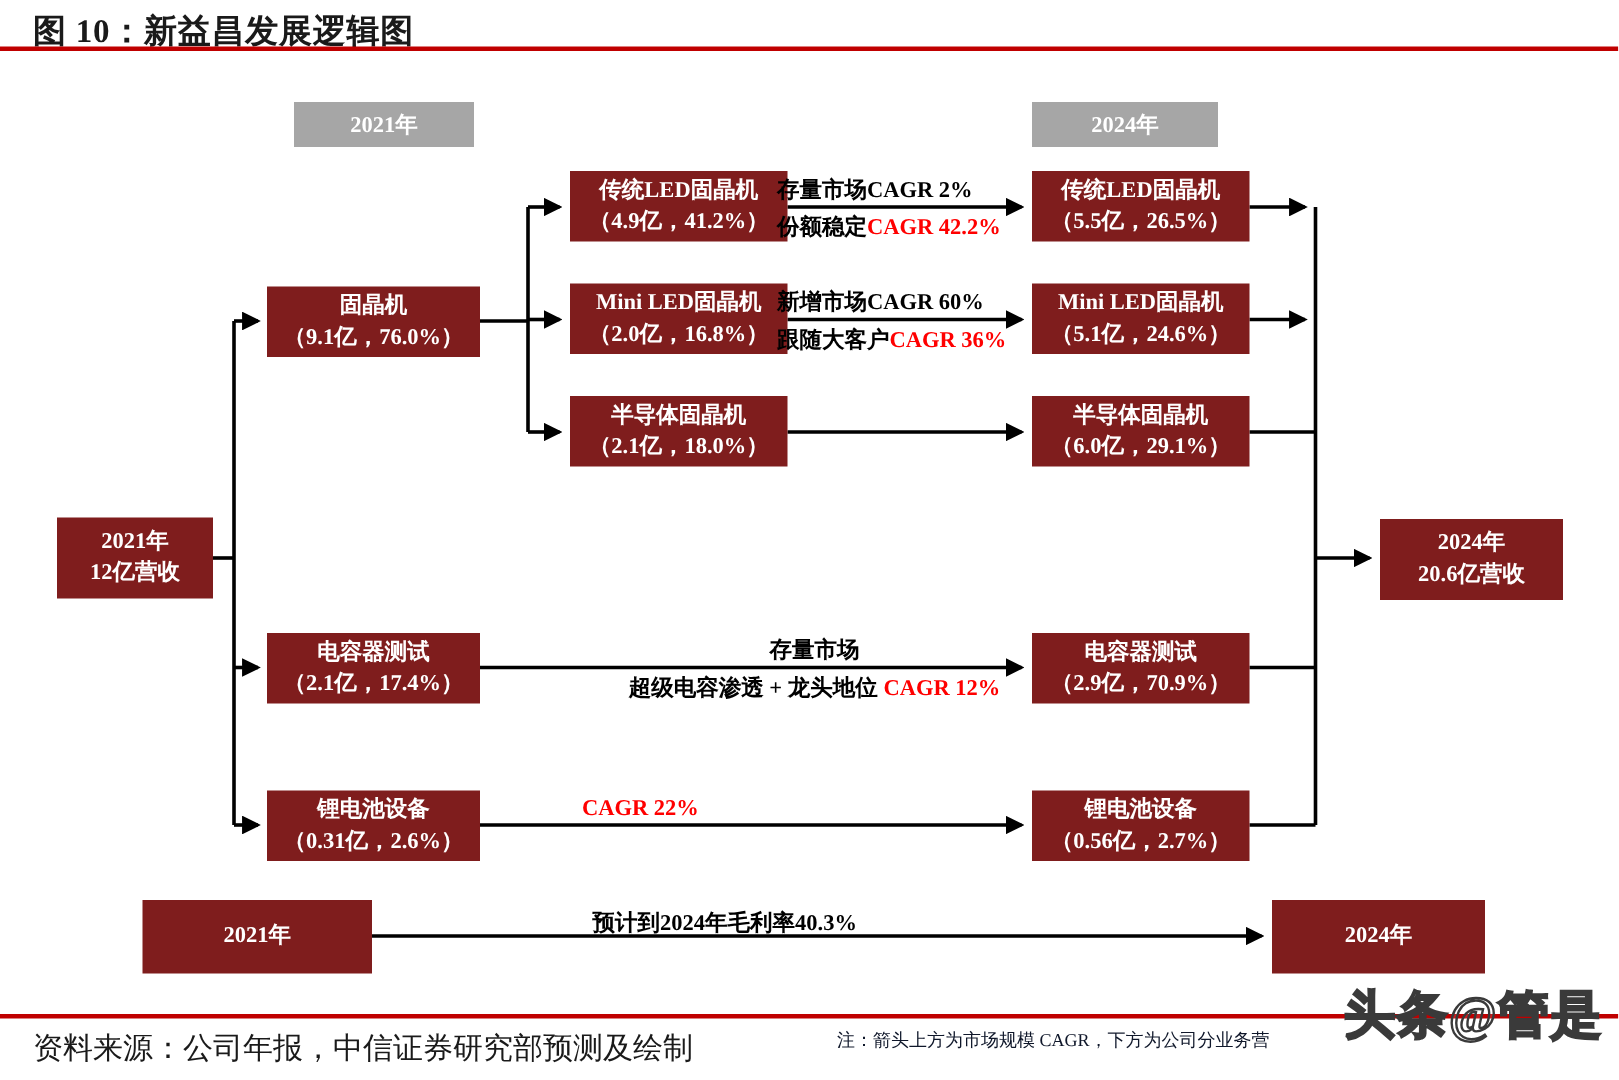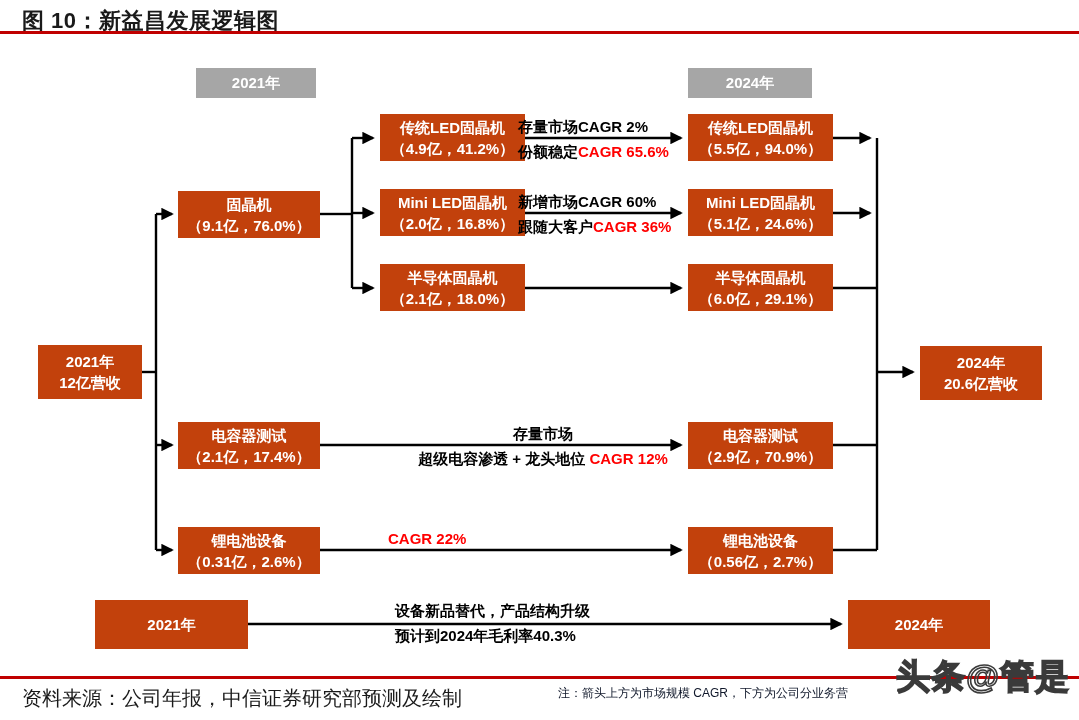--- a/index.html
+++ b/index.html
@@ -1,26 +1,26 @@
 <!DOCTYPE html>
 <html><head>
 <meta charset="utf-8">
 <style>
   html,body{margin:0;padding:0;background:#fff;}
   .stage{position:relative;width:1079px;height:720px;background:#ffffff;overflow:hidden;
-         font-family:Liberation Sans, sans-serif;color:#111;}
+         font-family:Liberation Serif, serif;color:#111;}
   .title{position:absolute;left:22px;top:6px;font-size:22px;font-weight:700;color:#1a1a1a;letter-spacing:0.5px;}
   .rule{position:absolute;left:0;width:1079px;height:3px;background:#C00000;}
   .rule-top{top:31px;}
   .rule-bottom{top:676px;}
   .svglayer{position:absolute;left:0;top:0;z-index:1;}
   .ln{stroke:#000;stroke-width:2.4;fill:none;}
   .gbox{position:absolute;background:#A6A6A6;color:#fff;display:flex;align-items:center;justify-content:center;
         font-size:15px;font-weight:600;z-index:2;}
-  .rbox{position:absolute;background:#c2410c;color:#fff;display:flex;flex-direction:column;align-items:center;
+  .rbox{position:absolute;background:#7f1d1d;color:#fff;display:flex;flex-direction:column;align-items:center;
         justify-content:center;text-align:center;font-size:15px;font-weight:700;line-height:21px;z-index:2;}
   .albl{position:absolute;z-index:2;font-size:15px;font-weight:600;color:#000;line-height:20px;}
   .albl .l1{height:20px;}
   .albl .l2{height:20px;margin-top:5px;}
   .center{text-align:left;}
   .leftal{text-align:center;}
   .red{color:#FF0000;}
   .footer-src{position:absolute;left:22px;top:685px;font-size:20px;color:#1a1a1a;z-index:2;}
   .footer-note{position:absolute;left:558px;top:685px;width:521px;font-size:12px;color:#0f172a;
                white-space:nowrap;overflow:hidden;z-index:2;}
@@ -96,25 +96,25 @@
     <span>固晶机</span>
     <span>（9.1亿，76.0%）</span>
   </div>
 
   <div class="rbox" style="left:380px;top:114px;width:145px;height:47px">
     <span>传统LED固晶机</span>
     <span>（4.9亿，41.2%）</span>
   </div>
   <div class="rbox" style="left:688px;top:114px;width:145px;height:47px">
     <span>传统LED固晶机</span>
-    <span>（5.5亿，94.0%）</span>
+    <span>（5.5亿，26.5%）</span>
   </div>
   <div class="albl center" style="left:518px;top:117px;width:176px">
     <div class="l1">存量市场CAGR 2%</div>
-    <div class="l2"><span>份额稳定</span><span class="red">CAGR 65.6%</span></div>
+    <div class="l2"><span>份额稳定</span><span class="red">CAGR 42.2%</span></div>
   </div>
 
   <div class="rbox" style="left:380px;top:189px;width:145px;height:47px">
     <span>Mini LED固晶机</span>
     <span>（2.0亿，16.8%）</span>
   </div>
   <div class="rbox" style="left:688px;top:189px;width:145px;height:47px">
     <span>Mini LED固晶机</span>
     <span>（5.1亿，24.6%）</span>
   </div>
@@ -157,21 +157,20 @@
     <div class="l1 red">CAGR 22%</div>
   </div>
 
   <div class="rbox" style="left:95px;top:600px;width:153px;height:49px">
     <span>2021年</span>
   </div>
   <div class="rbox" style="left:848px;top:600px;width:142px;height:49px">
     <span>2024年</span>
   </div>
   <div class="albl center" style="left:395px;top:601px;width:300px">
-    <div class="l1">设备新品替代，产品结构升级</div>
     <div class="l2">预计到2024年毛利率40.3%</div>
   </div>
 
   <div class="rule rule-bottom"></div>
   <div class="footer-src">资料来源：公司年报，中信证券研究部预测及绘制</div>
   <div class="footer-note">注：箭头上方为市场规模 CAGR，下方为公司分业务营</div>
   <div class="watermark">头条@管是</div>
 
 </div>
 

